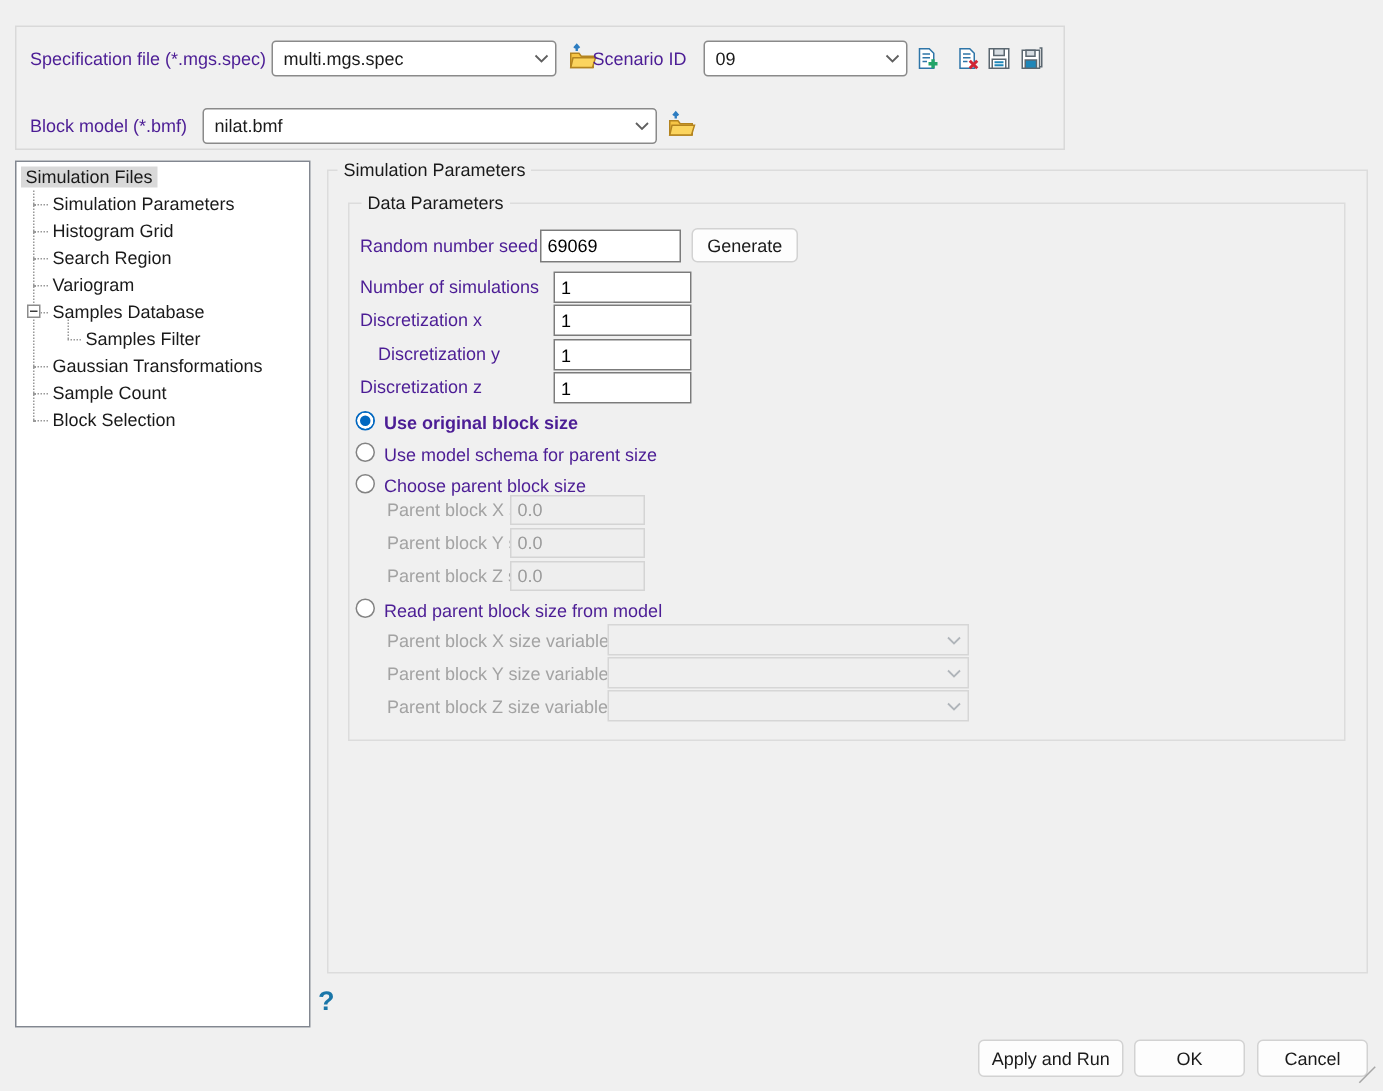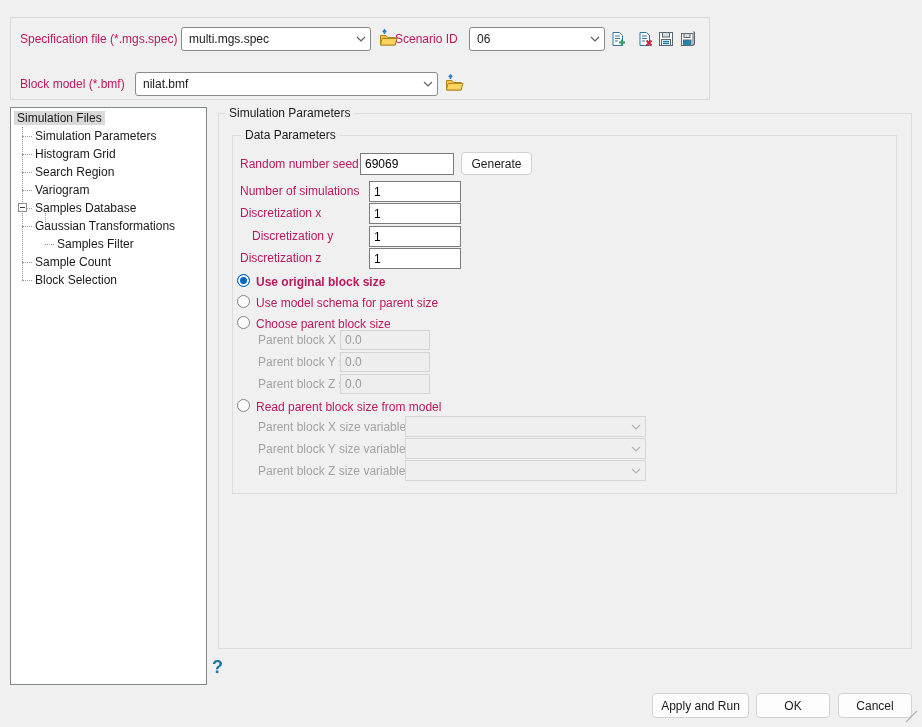--- a/index.html
+++ b/index.html
@@ -2,21 +2,21 @@
 <html><head>
 <meta charset="utf-8">
 <style>
   html,body{margin:0;padding:0;}
   body{
     position:relative;width:922px;height:727px;overflow:hidden;
     background:#f0f0f0;color:#1a1a1a;
     font-family:"Liberation Sans",sans-serif;font-size:12px;
   }
   .abs{position:absolute;}
-  .lbl{position:absolute;line-height:14px;white-space:nowrap;color:#be185d;}
+  .lbl{position:absolute;line-height:14px;white-space:nowrap;color:#4c1d95;}
   .dislbl{color:#a3a3a3;}
   
   .top-panel{position:absolute;left:10px;top:17px;width:700px;height:83px;
     border:1px solid #d9d9d9;box-sizing:border-box;}
   
   .combo{position:absolute;box-sizing:border-box;border:1px solid #8a8a8a;background:#fff;
     border-radius:3px;display:flex;align-items:center;padding:0 4px 0 7px;font-size:12px;}
   .combo .cv{flex:1;overflow:hidden;white-space:nowrap;}
   .combo.dis{border-color:#d6d6d6;background:#efefef;border-radius:0;}
   
@@ -73,21 +73,21 @@
   <svg width="20" height="19" viewBox="0 0 20 19">
     <path d="M6.5 6 V2.5 M4.8 4 L6.5 2 L8.2 4" stroke="#2d7dc1" stroke-width="1.6" fill="none"></path>
     <path d="M2.5 7.5 L8 7.5 L9.5 9.5 L17.5 9.5 L17.5 17 L2.5 17 Z" fill="#f6c445" stroke="#b4841f"></path>
     <path d="M4 10.5 L19 10.5 L17 17 L2.5 17 Z" fill="#fbd45e" stroke="#b4841f"></path>
   </svg>
 </span>
 
 <span class="lbl" style="left:395px;top:32px;">Scenario ID</span>
 
 <div class="combo" style="left:469px;top:27px;width:136px;height:24px;">
-  <span class="cv">06</span>
+  <span class="cv">09</span>
   <svg width="10" height="6" viewBox="0 0 10 6">
       <path d="M1 1 L5 5 L9 1" fill="none" stroke="#5f5f5f" stroke-width="1.2"></path>
     </svg>
 </div>
 
 <span class="iconbtn" style="left:610px;top:31px;">
   <svg width="16" height="16" viewBox="0 0 16 16">
     <path d="M3 1.5 h6.5 l3 3 V14.5 H3 Z" fill="#fff" stroke="#2e75a8"></path>
     <path d="M5 5 h5 M5 7.5 h5 M5 10 h3" stroke="#2e75a8" stroke-width="1"></path>
     <path d="M12 8.5 v6 M9 11.5 h6" stroke="#21a366" stroke-width="2.2"></path>
@@ -149,25 +149,25 @@
   <div class="trow lv1">
     <span>Search Region</span>
   </div>
   <div class="trow lv1">
     <span>Variogram</span>
   </div>
   <div class="trow lv1">
     <span class="expander"></span>
     <span>Samples Database</span>
   </div>
-  <div class="trow lv1">
-    <span>Gaussian Transformations</span>
-  </div>
   <div class="trow lv2">
     <span>Samples Filter</span>
+  </div>
+  <div class="trow lv1">
+    <span>Gaussian Transformations</span>
   </div>
   <div class="trow lv1">
     <span>Sample Count</span>
   </div>
   <div class="trow lv1">
     <span>Block Selection</span>
   </div>
 </div>
 
 <div class="gbox" style="left:218px;top:113px;width:694px;height:536px;">

